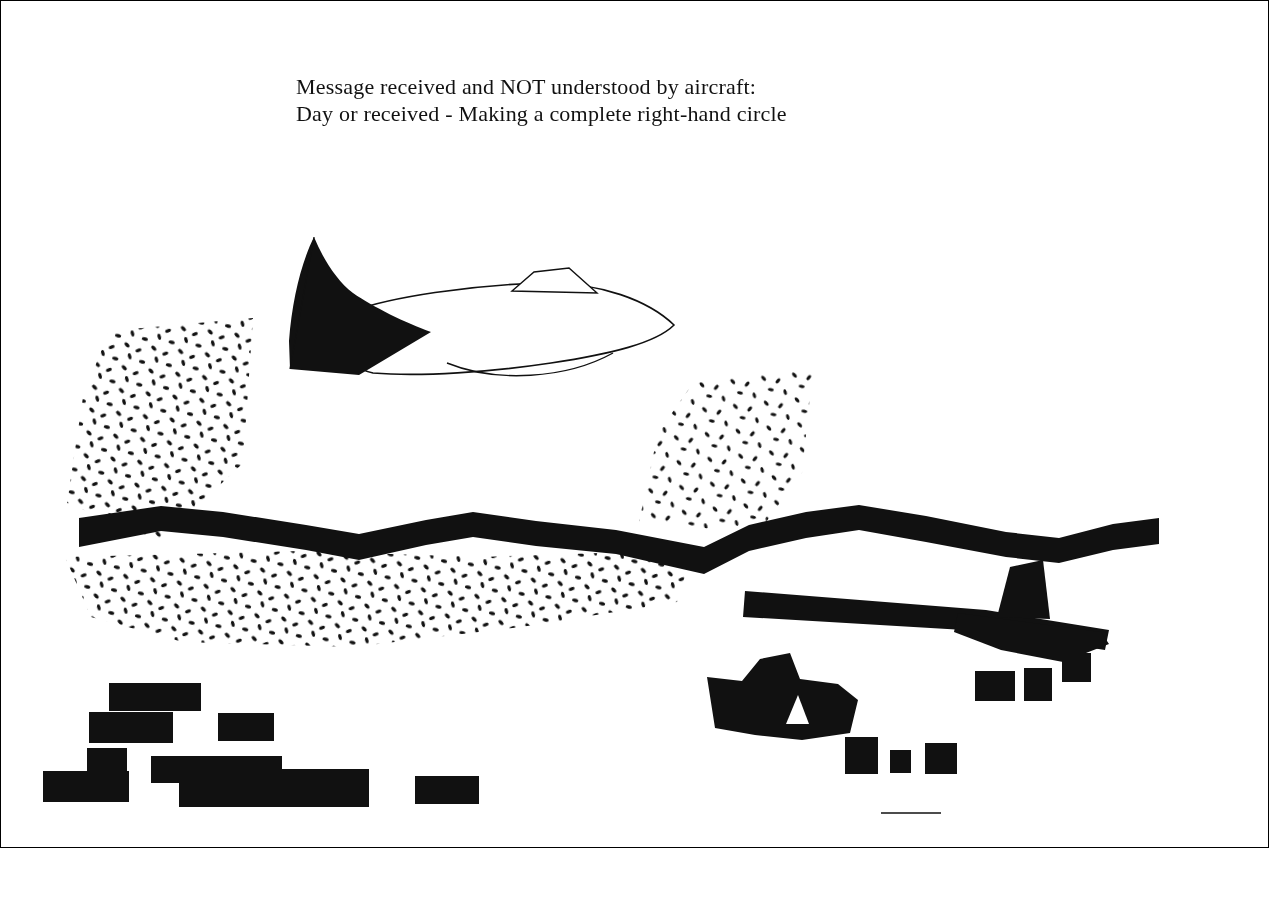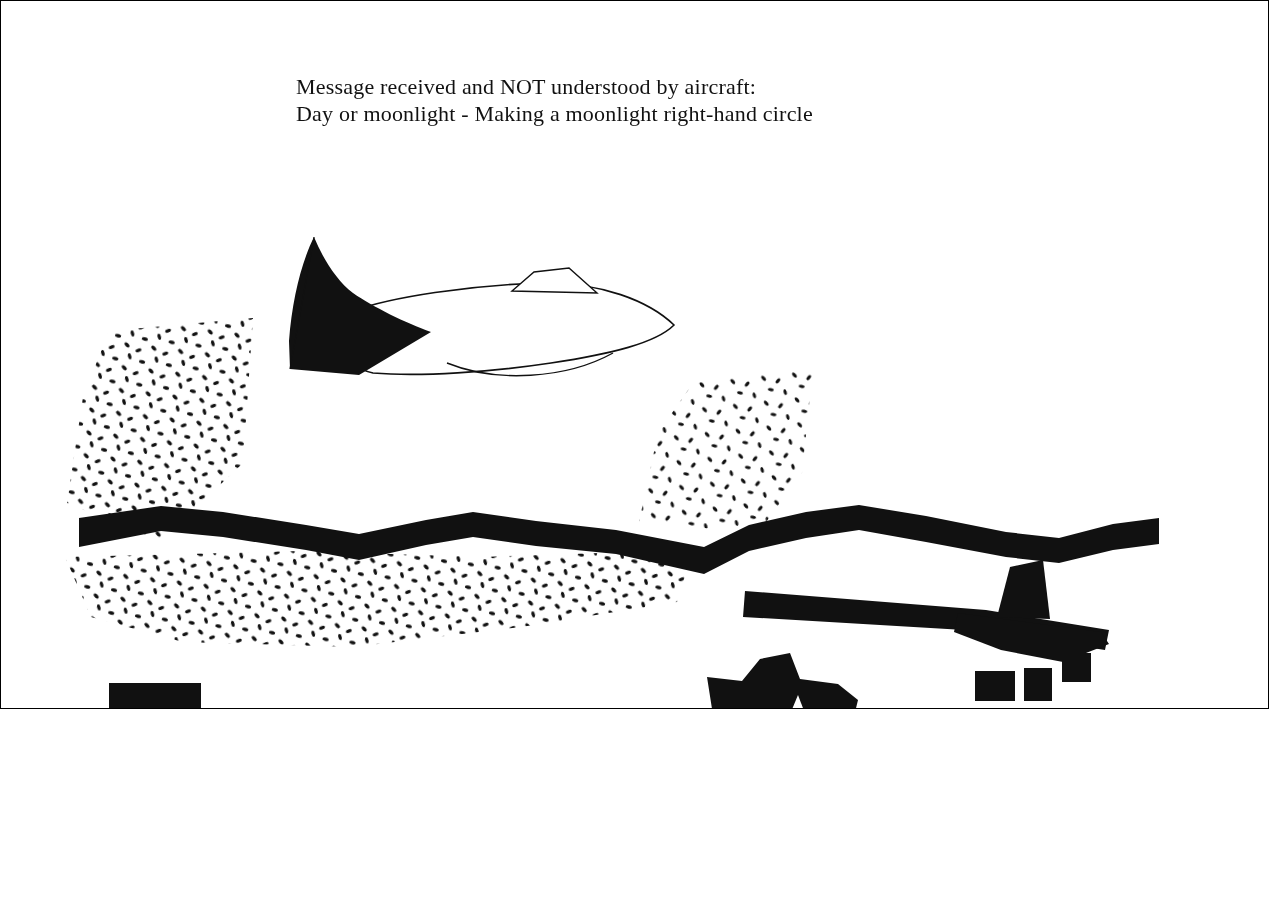--- a/index.html
+++ b/index.html
@@ -4,21 +4,21 @@
 <style>
   html, body {
     margin: 0;
     padding: 0;
     background: #ffffff;
     font-family: "Liberation Serif", "DejaVu Serif", serif;
   }
   .page {
     position: relative;
     width: 1269px;
-    height: 709px;
+    height: 848px;
     box-sizing: border-box;
     border: 1px solid #000000;
     background: #ffffff;
     overflow: hidden;
   }
   .caption {
     position: absolute;
     left: 295px;
     top: 72px;
     color: #111111;
@@ -36,21 +36,21 @@
     height: 915px;
   }
 </style>
 </head>
 <body>
 
 <div class="page">
 
   <div class="caption">
     <div>Message received and NOT understood by aircraft:</div>
-    <div>Day or moonlight - Making a moonlight right-hand circle</div>
+    <div>Day or received - Making a complete right-hand circle</div>
   </div>
 
   <svg class="art" viewBox="0 0 1269 915" xmlns="http://www.w3.org/2000/svg" color="#111111">
 
     <defs>
       <pattern id="stipple" width="27" height="23" patternUnits="userSpaceOnUse" patternTransform="rotate(7)">
         <ellipse cx="5" cy="4" rx="3.1" ry="1.7" transform="rotate(35 5 4)" fill="currentColor"></ellipse>
         <ellipse cx="17" cy="8" rx="3.1" ry="1.7" transform="rotate(-25 17 8)" fill="currentColor"></ellipse>
         <ellipse cx="9" cy="15" rx="3.1" ry="1.7" transform="rotate(70 9 15)" fill="currentColor"></ellipse>
         <ellipse cx="22" cy="19" rx="3.1" ry="1.7" transform="rotate(10 22 19)" fill="currentColor"></ellipse>

